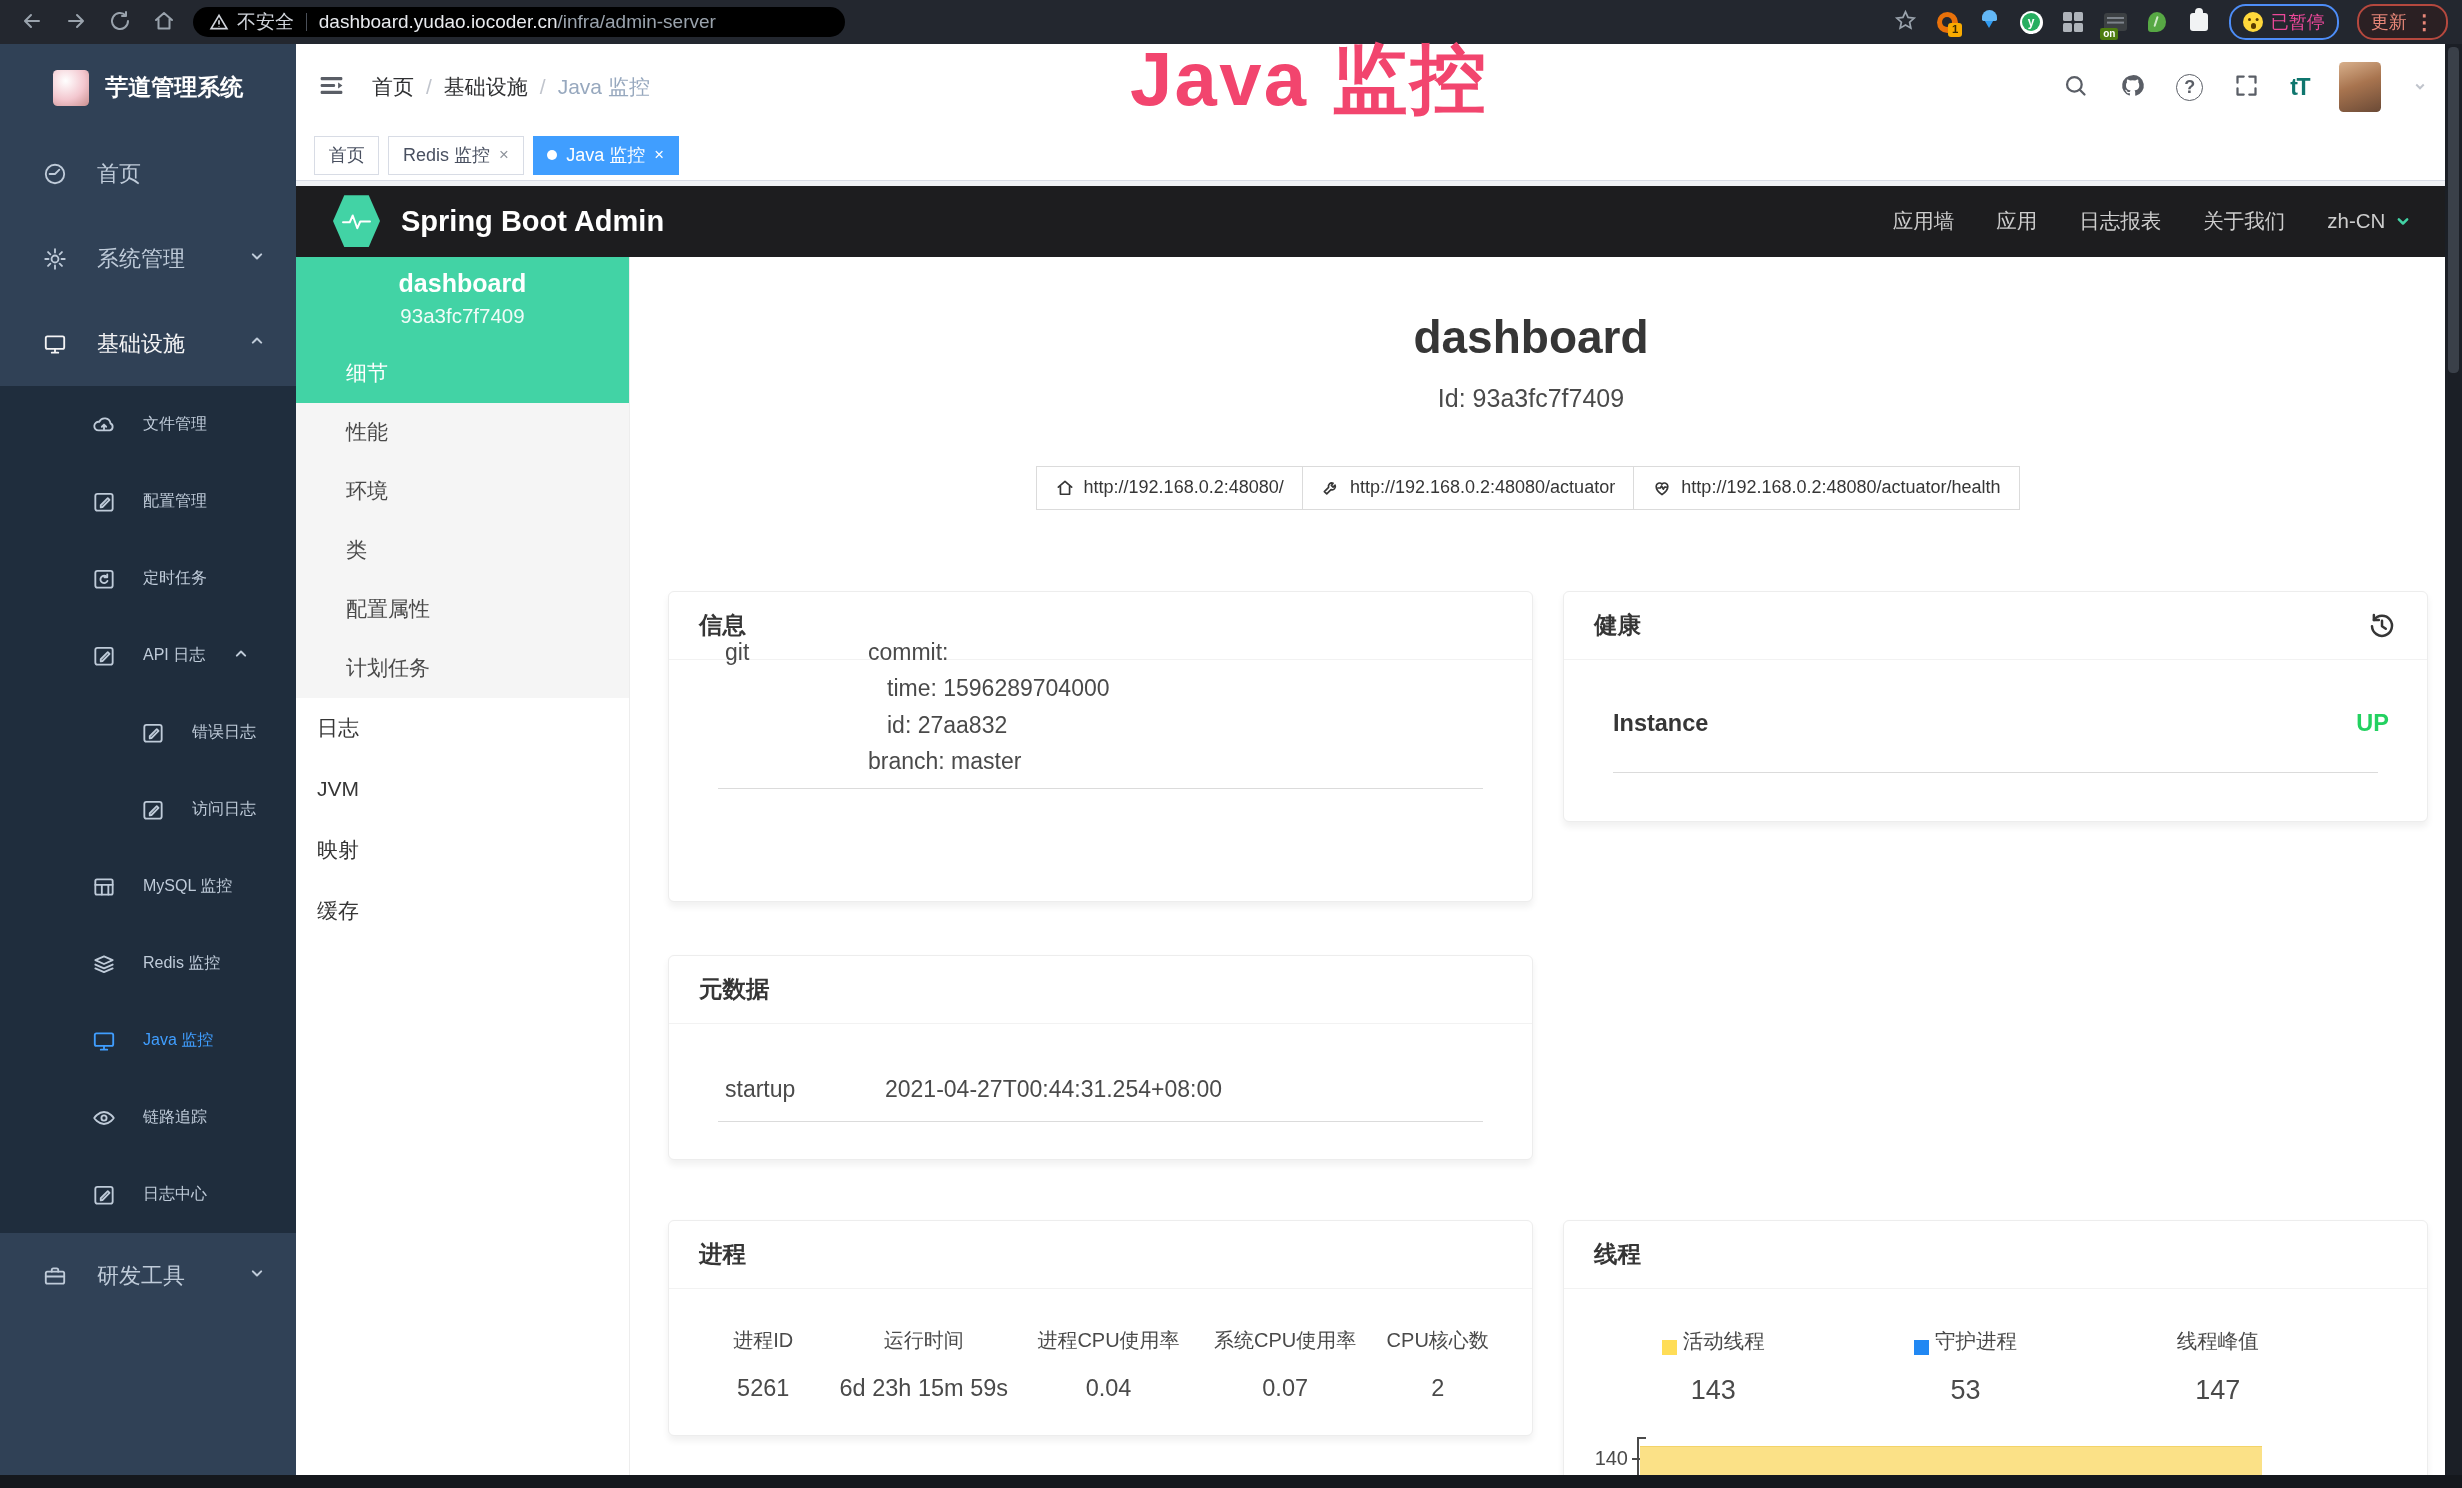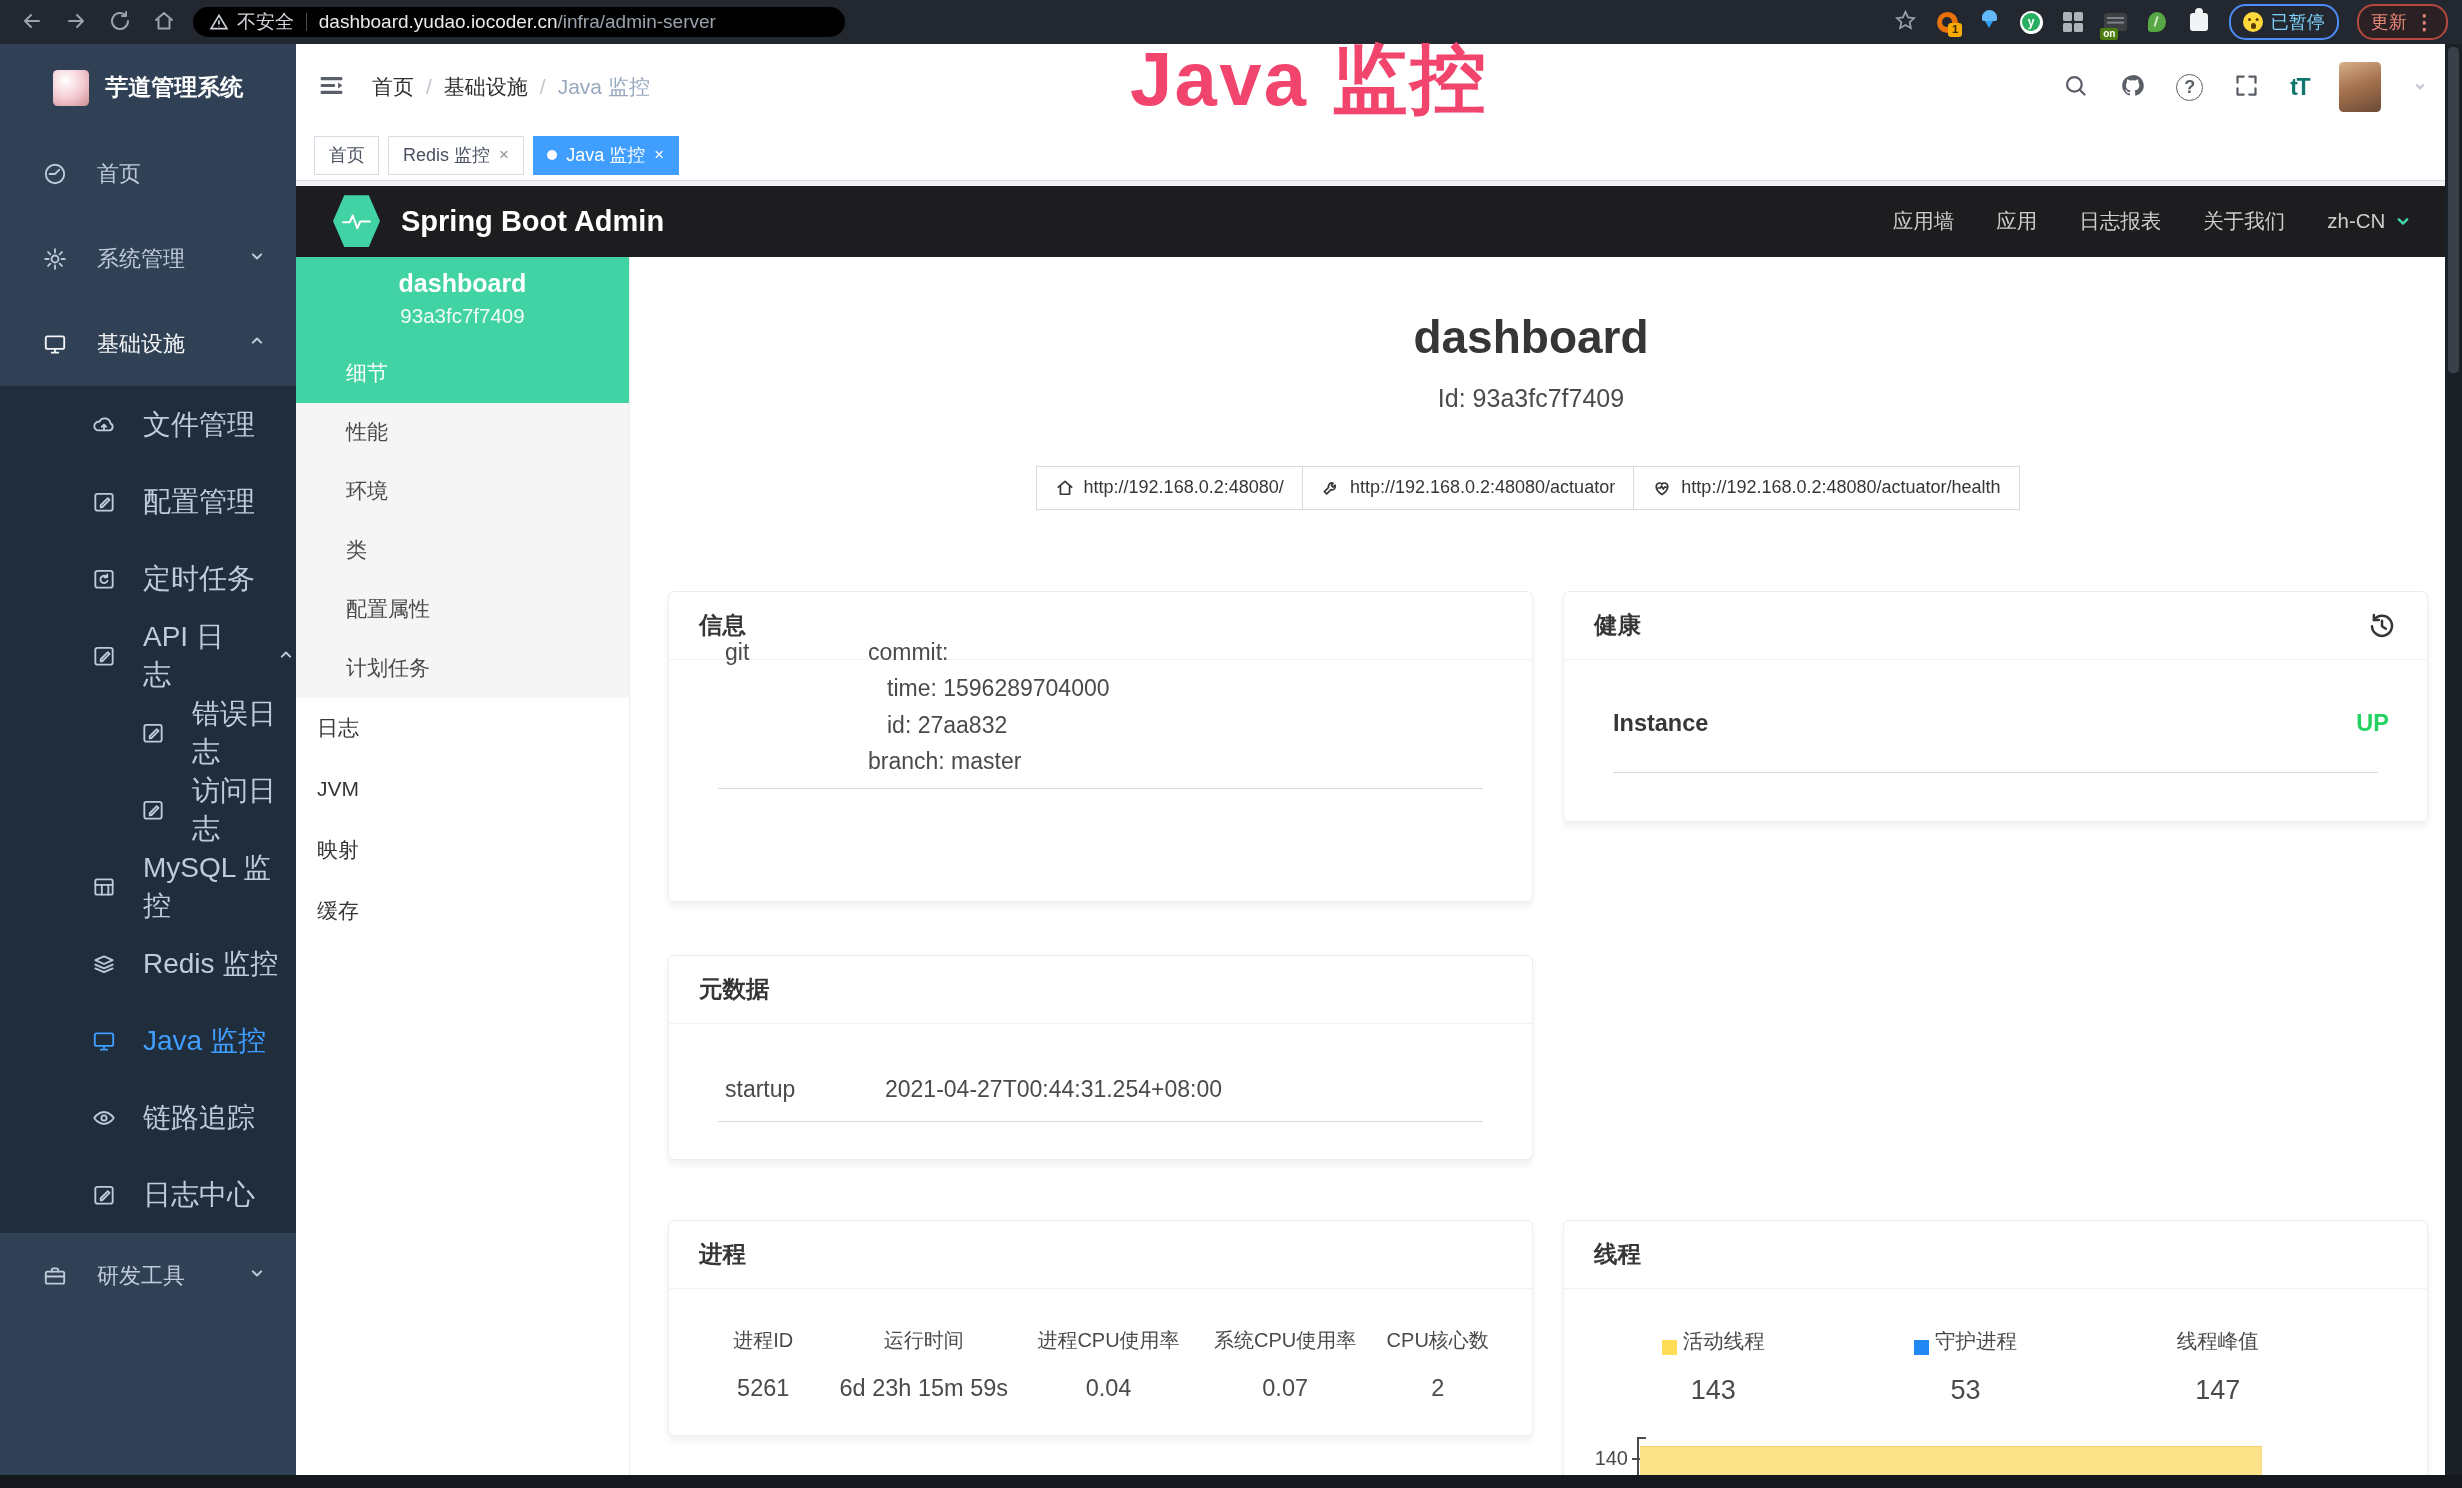--- a/index.html
+++ b/index.html
@@ -34,21 +34,21 @@
   .on-badge { position:absolute; left:-3px; bottom:-6px; background:#4d7c0f; color:#fff; font-size:10px; line-height:12px; padding:0 3px; border-radius:2.3px; font-weight:700; }
   .ext-leaf { width:18px; height:20px; background:#57a844; border-radius:50% 50% 50% 3px; position:relative; }
   .ext-leaf::after { content:""; position:absolute; left:6.8px; top:3.8px; width:2.3px; height:11.4px; background:#cfe9c8; border-radius:1.5px; transform:rotate(18deg); }
   .ext-puzzle { width:18px; height:18px; background:#f1f3f4; border-radius:3px; position:relative; }
   .ext-puzzle::before { content:""; position:absolute; top:-4.6px; left:5.3px; width:7.6px; height:7.6px; border-radius:50%; background:#f1f3f4; }
   .pill { display:flex; align-items:center; gap:7.6px; border-radius:16.7px; padding:3.8px 12px; }
   .pill-paused { border:2.3px solid #4d8df7; }
   .face { width:20px; height:20px; border-radius:50%; background:#ffd83b; position:relative; }
   .face::before { content:""; position:absolute; left:4.6px; top:6px; width:3px; height:3px; border-radius:50%; background:#5b3b00; box-shadow:7.6px 0 0 #5b3b00; }
   .face::after { content:""; position:absolute; left:7.6px; top:11.4px; width:5.3px; height:5.3px; border-radius:50%; background:#5b3b00; }
-  .pill-paused span { color:#7dd3fc; font-size:18px; }
+  .pill-paused span { color:#ec4899; font-size:18px; }
   .pill-update { border:2.3px solid #b5483e; background:#2b2023; }
   .pill-update span { color:#e98779; font-size:18px; }
   .pill-update .dots { color:#e98779; font-size:20px; font-weight:700; letter-spacing:0; }
 
   
   .annotation { position:absolute; left:1130px; top:29px; z-index:60; font-size:76px; font-weight:700; color:#f2456e; letter-spacing:2.3px; pointer-events:none; }
 
   
   .app { position:absolute; left:0; top:44px; right:0; bottom:13.7px; display:flex;border-radius:22px; }
 
@@ -56,21 +56,21 @@
   .sidebar { width:296px; flex:none; background:#304156; color:#bfcbd9; display:flex; flex-direction:column; overflow:hidden; }
   .logo-row { height:87px; display:flex; align-items:center; justify-content:center; gap:16.7px; }
   .logo-img { width:36px; height:36px; border-radius:4.6px; background:radial-gradient(circle at 35% 30%, #ffffff, #f3c7cf 55%, #c98f8f); }
   .logo-title { color:#fff; font-size:23px; font-weight:700; }
   .m-item { height:85px; display:flex; align-items:center; padding-left:42px; font-size:22px; gap:29px; position:relative; cursor:pointer; }
   .m-item.trail { color:#f4f4f5; }
   .m-item .chev { position:absolute; right:29px; }
   .ic { width:26px; height:26px; stroke:currentColor; fill:none; stroke-width:1.7; stroke-linecap:round; stroke-linejoin:round; flex:none; }
   .chev svg { width:20px; height:20px; stroke:#bfcbd9; fill:none; stroke-width:2.4; stroke-linecap:round; stroke-linejoin:round; }
   .submenu { background:#1f2d3d; }
-  .s-item { height:77px; display:flex; align-items:center; padding-left:91px; gap:26px; font-size:28px; position:relative; cursor:pointer; }
+  .s-item { height:77px; display:flex; align-items:center; padding-left:91px; gap:26px; font-size:16px; position:relative; cursor:pointer; }
   .s-item.nested { padding-left:140px; }
   .s-item.active { color:#409eff; }
   .sidebar-fill { flex:1; background:#304156; }
 
   
   .main { flex:1; display:flex; flex-direction:column; min-width:0; }
   .topbar { height:86px; background:#fff; display:flex; align-items:center; padding:0 33px 0 21px; flex:none; }
   .hamb svg { width:29px; height:29px; fill:#5a5e66; }
   .crumbs { display:flex; align-items:center; margin-left:26px; font-size:21px; }
   .crumb { color:#303133; font-weight:500; cursor:pointer; }

